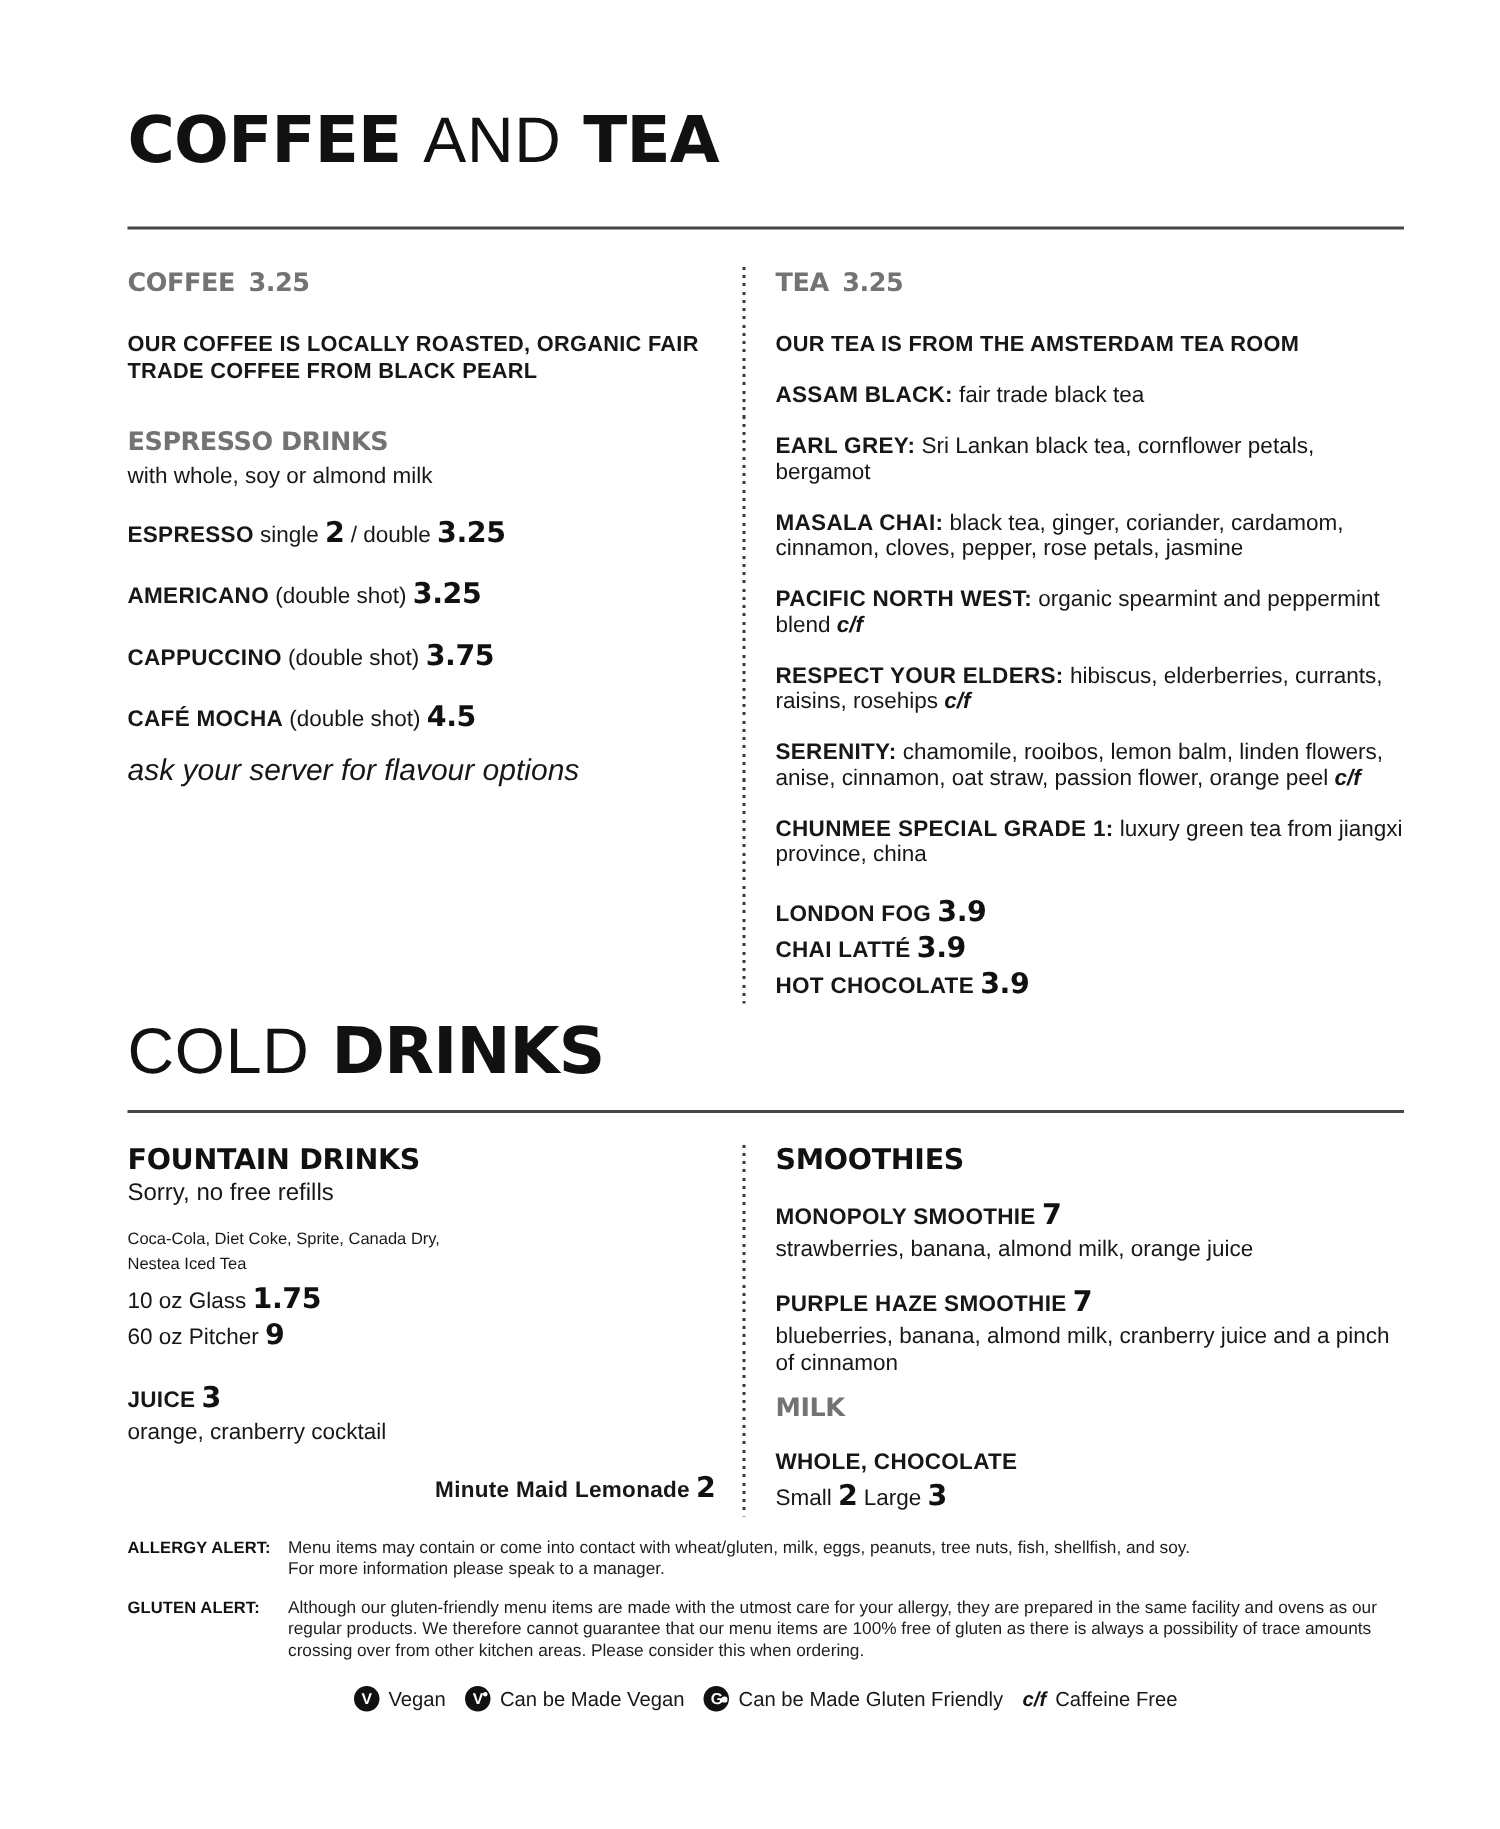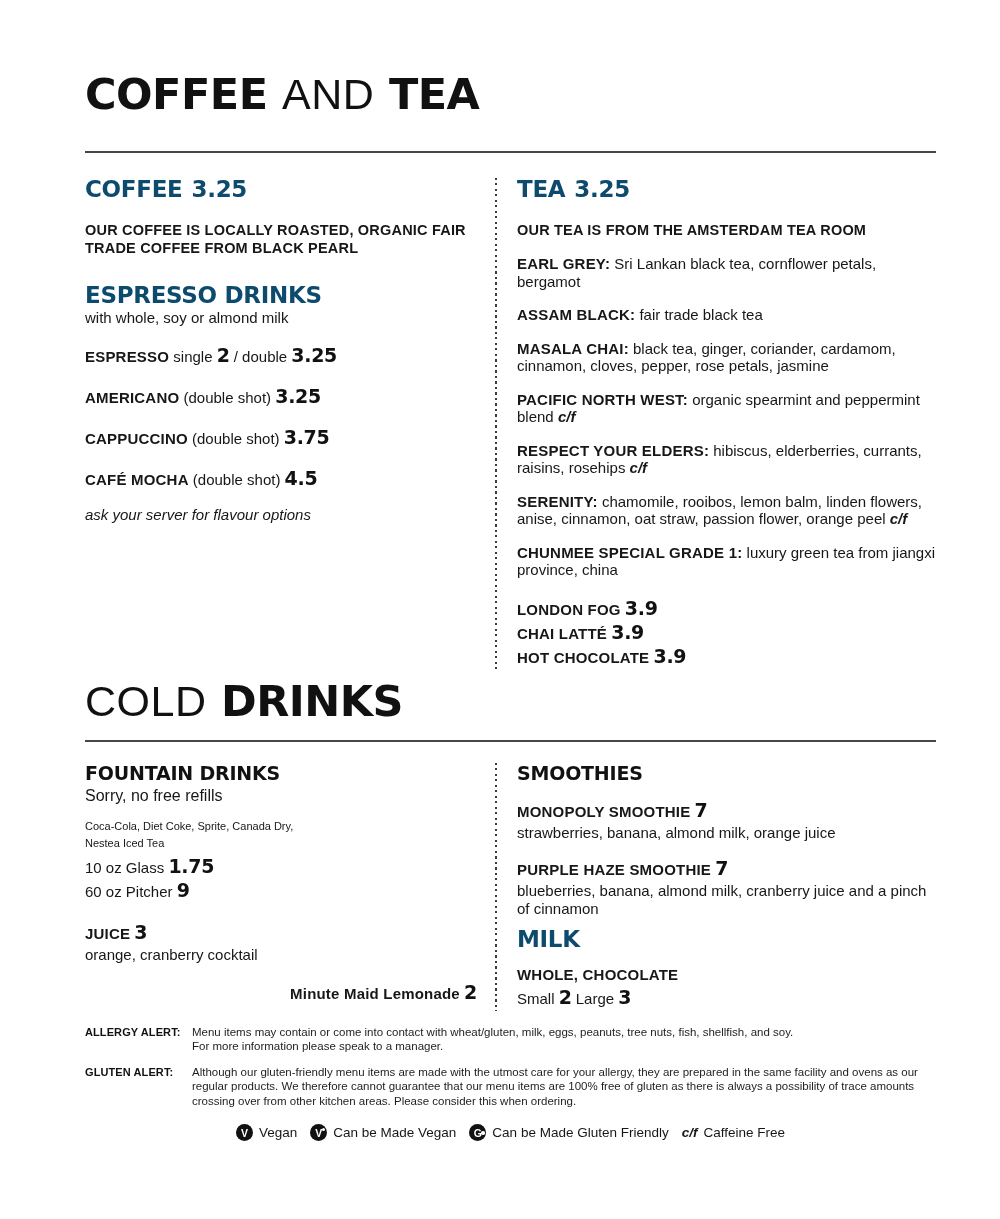--- a/index.html
+++ b/index.html
@@ -25,40 +25,40 @@
   .cols { display: flex; align-items: stretch; margin-top: 25px; }
   .col-l { flex: 0 0 398px; padding-right: 6px; }
   .vdiv {
     flex: 0 0 2px; margin-left: 12px;
     background-image: repeating-linear-gradient(to bottom, #3a3a3a 0px, #3a3a3a 2px, transparent 2px, transparent 5.5px);
   }
   .col-r { flex: 1 1 auto; padding-left: 20px; }
 
   h2 {
     font-family: "DejaVu Sans", sans-serif;
-    font-weight: 700; font-size: 23px; line-height: 22px; letter-spacing: -0.3px; color: #0c4a6e;
+    font-weight: 700; font-size: 17px; line-height: 22px; letter-spacing: -0.3px; color: #737373;
   }
   h2 .hprice { margin-left: 9px; }
   h2.mt { margin-top: 27px; }
   h3 {
     font-family: "DejaVu Sans", sans-serif;
     font-weight: 700; font-size: 19px; line-height: 21px; letter-spacing: -0.2px; color: #111;
   }
 
   .note { margin-top: 21px; font-weight: 700; font-size: 14.5px; line-height: 18px; letter-spacing: 0.2px; }
   .subtle { margin-top: 2px; font-size: 15px; line-height: 19px; }
 
   .item { margin-top: 15px; font-size: 15px; line-height: 24px; }
   .item.first { margin-top: 16px; }
   .iname { font-weight: 700; letter-spacing: 0.2px; }
   .price {
     font-family: "DejaVu Sans", sans-serif;
     font-weight: 700; font-size: 19px; letter-spacing: -0.3px; color: #111;
   }
-  .italic { margin-top: 13px; font-size: 15px; line-height: 19px; font-style: italic; }
+  .italic { margin-top: 13px; font-size: 20px; line-height: 19px; font-style: italic; }
 
   .titem { margin-top: 16px; font-size: 15px; line-height: 17.5px; }
   .cf { font-weight: 700; font-style: italic; }
 
   .hotlist { margin-top: 18px; }
   .hot-item { font-size: 15px; line-height: 22px; }
 
   .sub { margin-top: 2px; font-size: 16px; line-height: 19px; }
   .brands { margin-top: 13px; font-size: 11px; line-height: 17.5px; }
   .sizeline { font-size: 15px; line-height: 22.5px; }
@@ -114,22 +114,22 @@
 
       <p class="italic">ask your server for flavour options</p>
     </div>
 
     <div class="vdiv"></div>
 
     <div class="col-r">
       <h2><span>TEA</span><span class="hprice">3.25</span></h2>
       <p class="note">OUR TEA IS FROM THE AMSTERDAM TEA ROOM</p>
 
+      <p class="titem"><span class="iname">ASSAM BLACK:</span> <span>fair trade black tea</span><span class="cf"></span></p>
       <p class="titem"><span class="iname">EARL GREY:</span> <span>Sri Lankan black tea, cornflower petals, bergamot</span><span class="cf"></span></p>
-      <p class="titem"><span class="iname">ASSAM BLACK:</span> <span>fair trade black tea</span><span class="cf"></span></p>
       <p class="titem"><span class="iname">MASALA CHAI:</span> <span>black tea, ginger, coriander, cardamom, cinnamon, cloves, pepper, rose petals, jasmine</span><span class="cf"></span></p>
       <p class="titem"><span class="iname">PACIFIC NORTH WEST:</span> <span>organic spearmint and peppermint blend</span> <span class="cf">c/f</span></p>
       <p class="titem"><span class="iname">RESPECT YOUR ELDERS:</span> <span>hibiscus, elderberries, currants, raisins, rosehips</span> <span class="cf">c/f</span></p>
       <p class="titem"><span class="iname">SERENITY:</span> <span>chamomile, rooibos, lemon balm, linden flowers, anise, cinnamon, oat straw, passion flower, orange peel</span> <span class="cf">c/f</span></p>
       <p class="titem"><span class="iname">CHUNMEE SPECIAL GRADE 1:</span> <span>luxury green tea from jiangxi province, china</span><span class="cf"></span></p>
 
       <div class="hotlist">
         <p class="hot-item"><span class="iname">LONDON FOG</span> <span class="price">3.9</span></p>
         <p class="hot-item"><span class="iname">CHAI LATTÉ</span> <span class="price">3.9</span></p>
         <p class="hot-item"><span class="iname">HOT CHOCOLATE</span> <span class="price">3.9</span></p>

